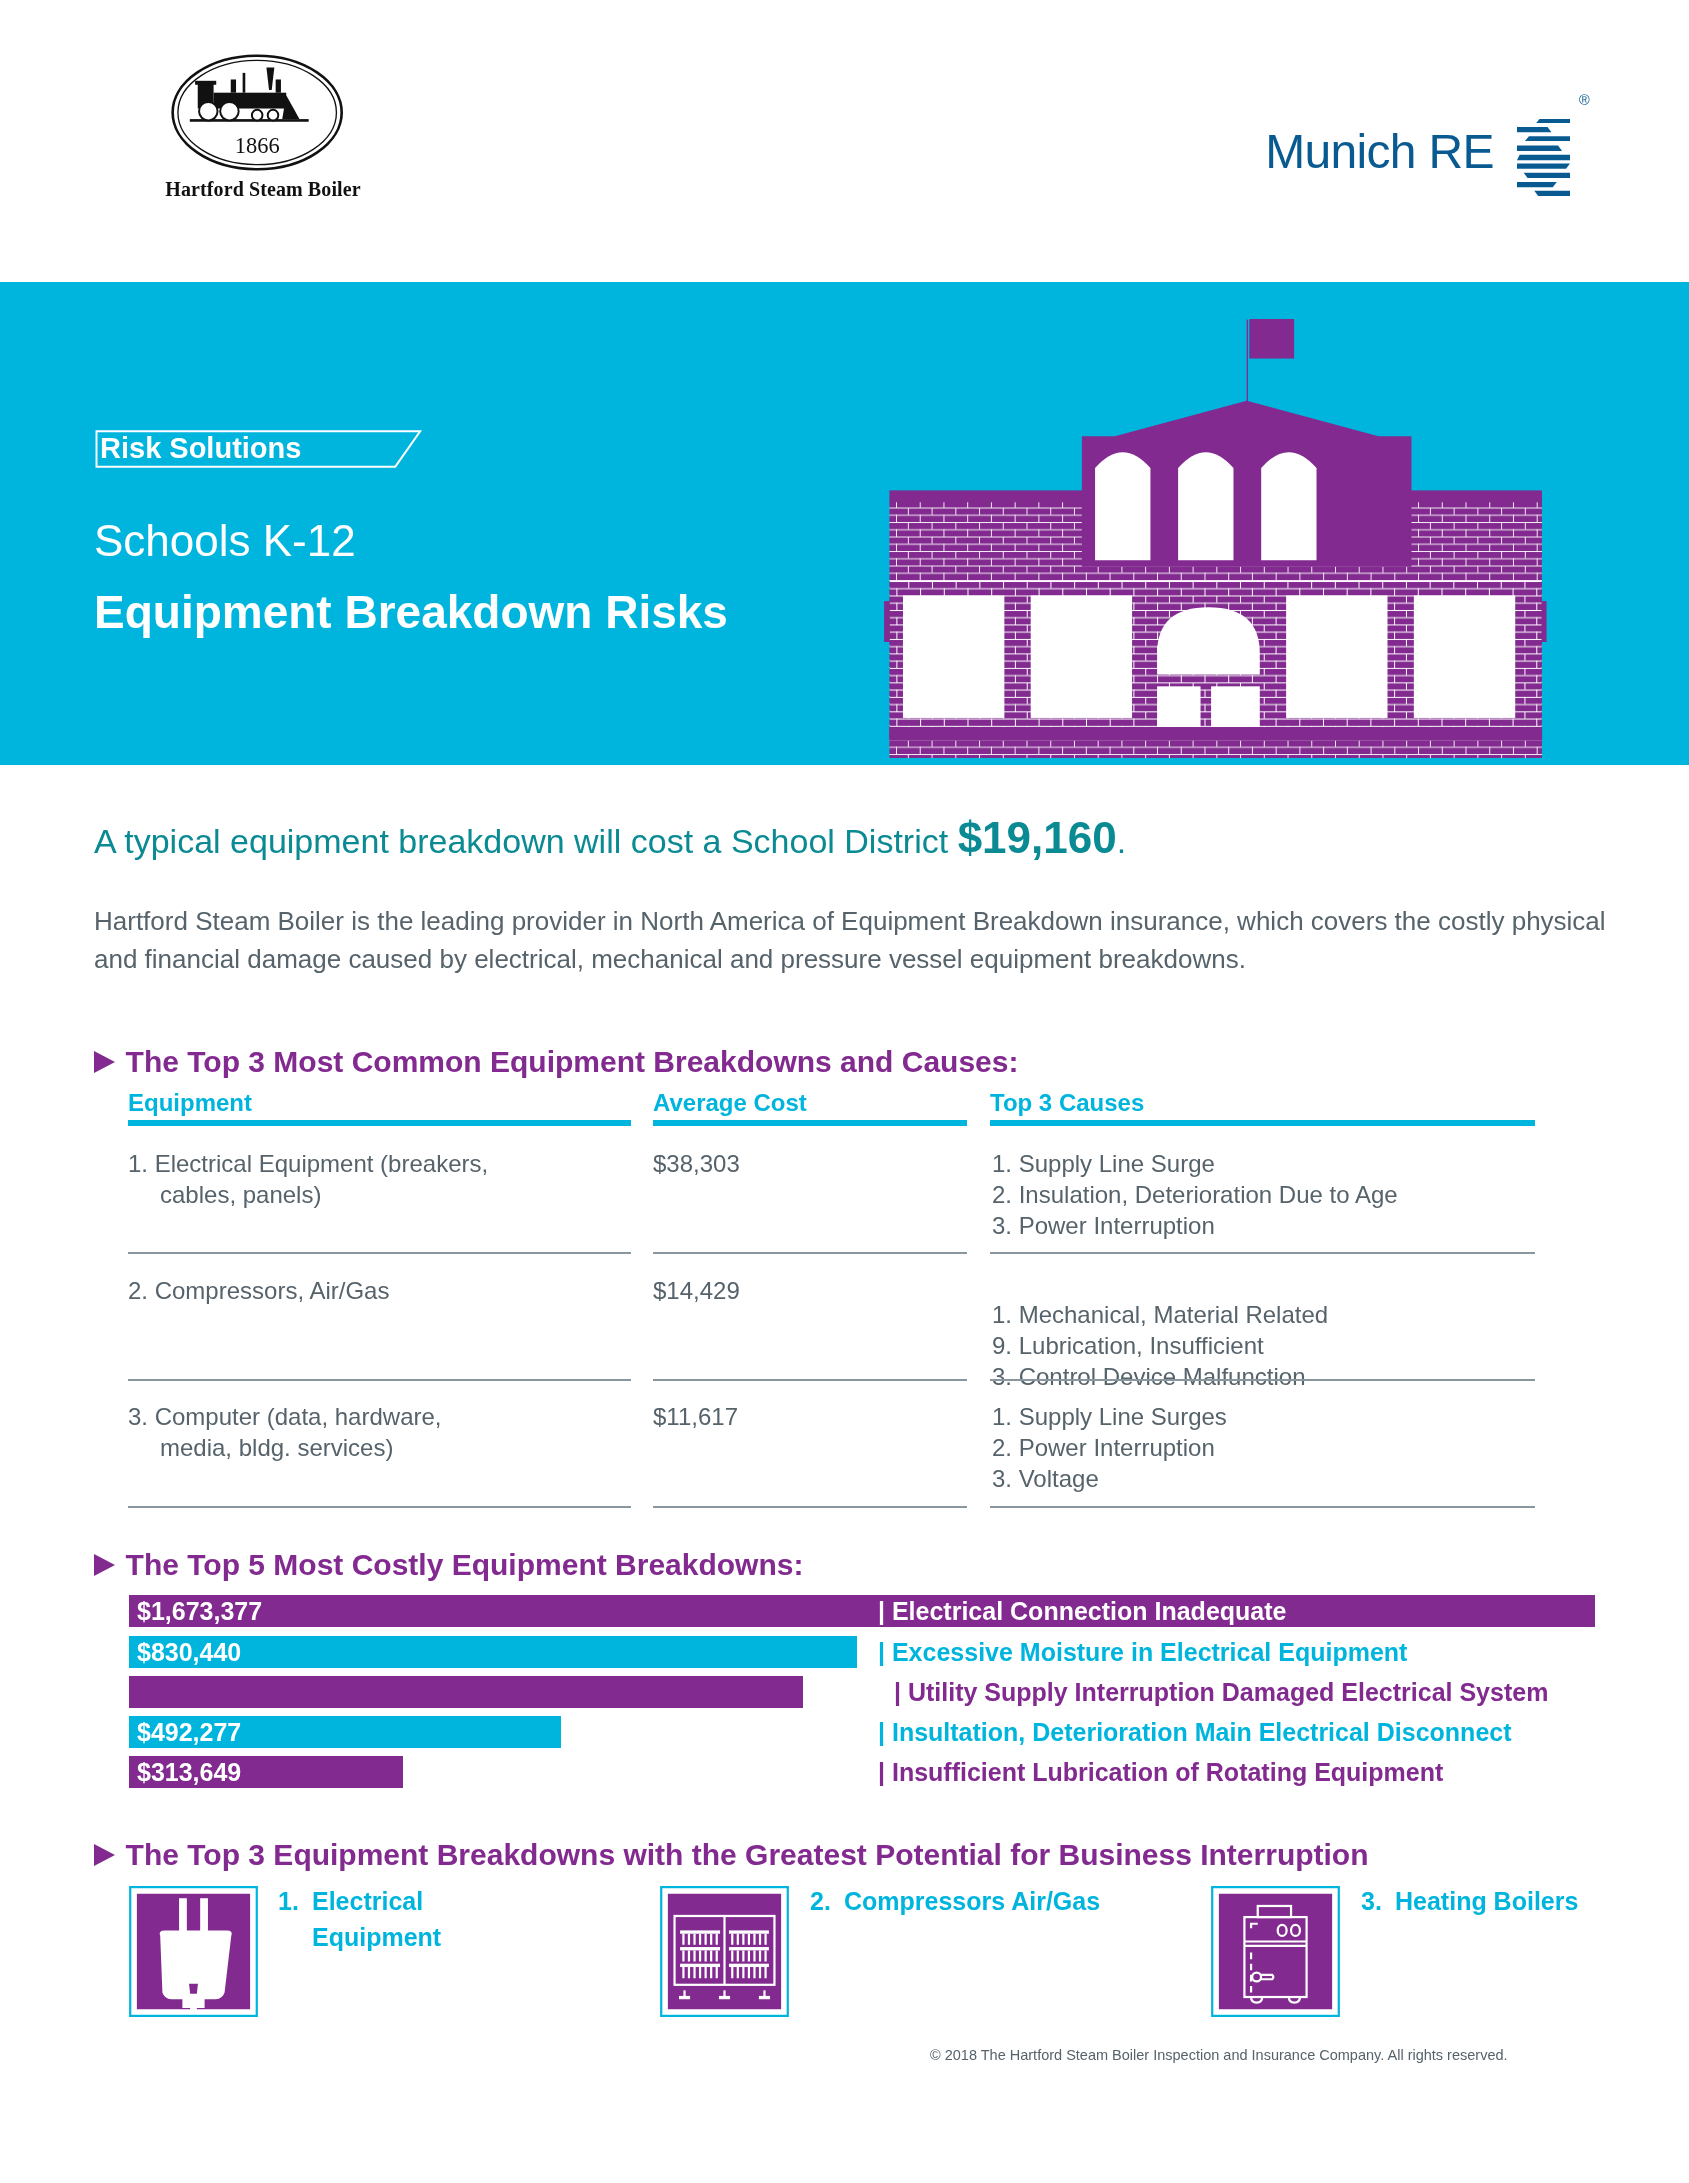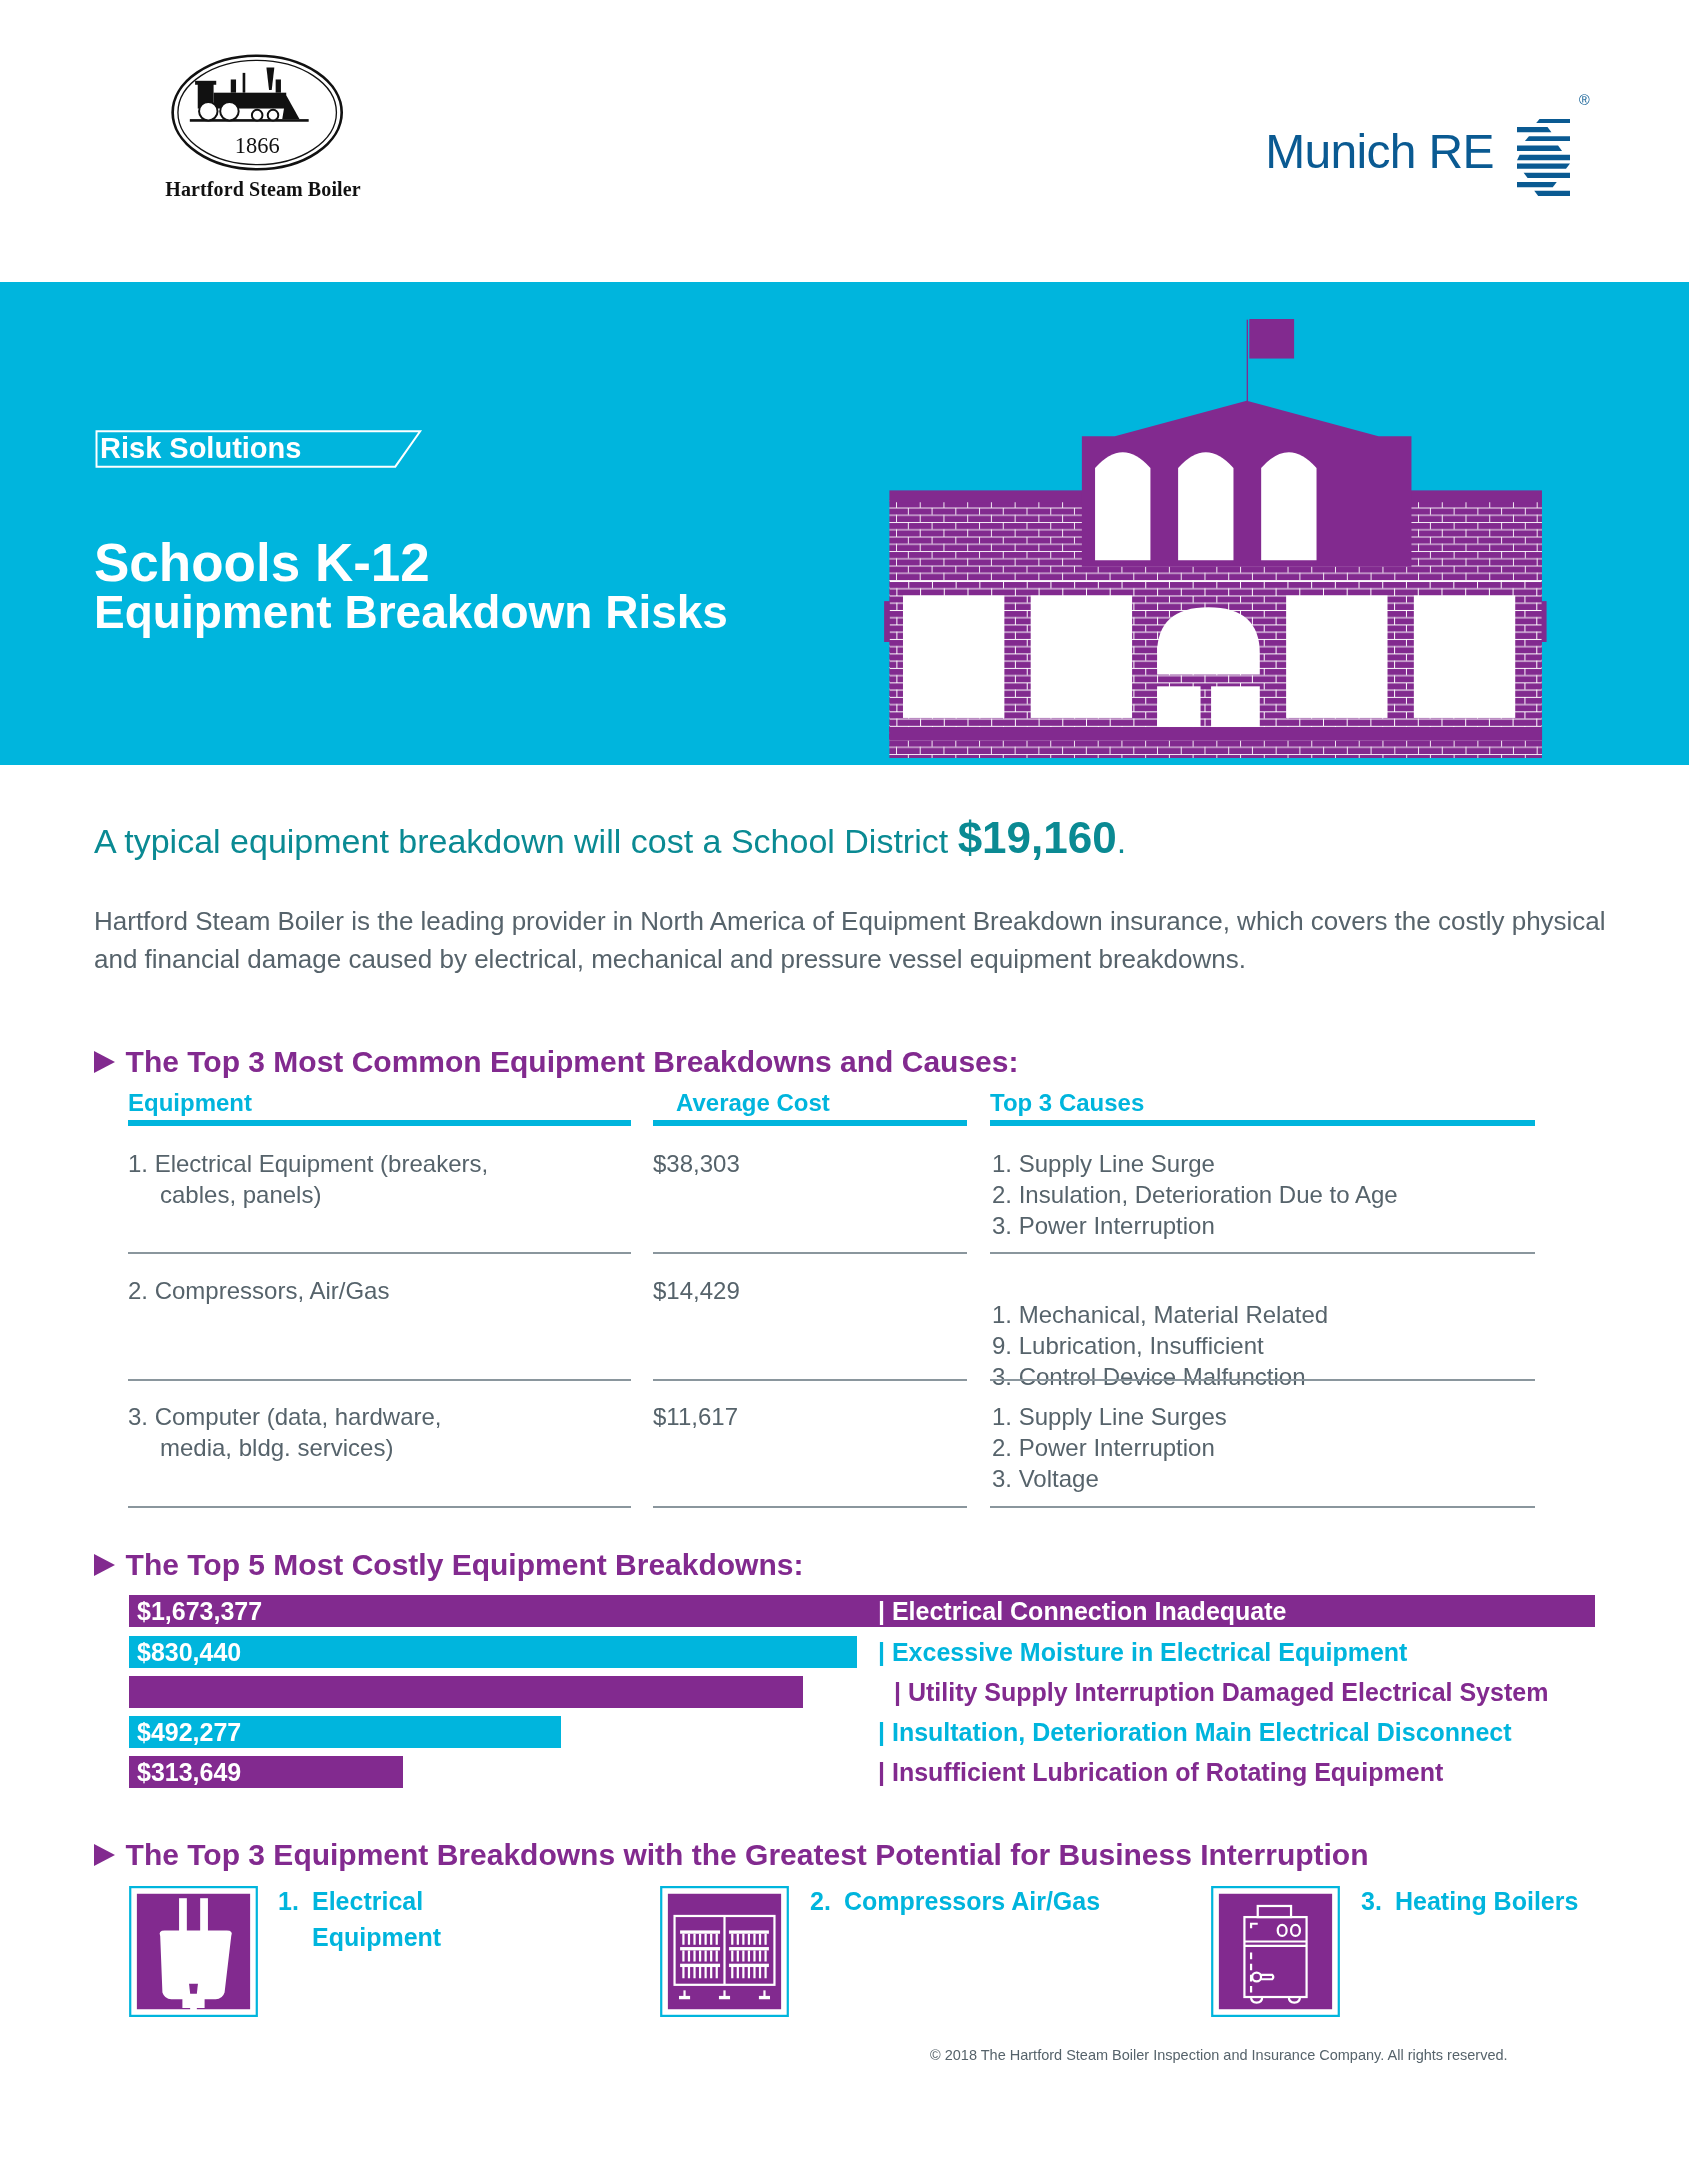--- a/index.html
+++ b/index.html
@@ -13,21 +13,21 @@
   #hsb-name { left: 0; top: 125px; width: 238px; text-align: center; font-family: "Liberation Serif", serif; font-weight: bold; font-size: 20px; color: #111; letter-spacing: 0.1px; }
   #munich-logo { left: 1260px; top: 91px; width: 356px; height: 86px; }
   #munich-text { left: 5.3px; top: 33px; font-size: 48px; color: #0a5a92; font-weight: normal; letter-spacing: -0.7px; }
   #munich-mark { left: 257px; top: 28px; width: 53px; height: 77px; }
   #munich-reg { left: 319px; top: 1.3px; font-size: 14.5px; color: #0a5a92; }
 
   
   #banner { left: 0; top: 282px; width: 1689px; height: 483px; background: #00b5dd; }
   #risk-tag { left: 94px; top: 430px; width: 330px; height: 38px; }
   #risk-tag-label { left: 100px; top: 432px; font-size: 29px; color: #fff; font-weight: bold; }
-  #title-1 { left: 94px; top: 516px; font-size: 53px; color: #fff; font-weight: bold; margin-top: 16px; }
+  #title-1 { left: 94px; top: 516px; font-size: 44px; color: #fff; font-weight: normal; }
   #title-2 { left: 94px; top: 585px; font-size: 46px; color: #fff; font-weight: bold; }
   #school-ill { left: 884px; top: 290px; width: 666px; height: 468px; }
 
   
   #headline { left: 94px; top: 813px; font-size: 34px; color: #0a8a93; white-space: nowrap; }
   #headline-amount { font-size: 44px; font-weight: bold; color: #0a8a93; }
   #intro { left: 94px; top: 902px; width: 1518px; font-size: 26px; line-height: 38px; color: #56636b; }
 
   
   .sec-head { position: absolute; left: 94px; font-size: 30px; font-weight: bold; color: #822a8f; white-space: nowrap; display: flex; align-items: center; }
@@ -175,21 +175,21 @@
 
 <div id="headline" class="abs"><span>A typical equipment breakdown will cost a School District </span><span id="headline-amount">$19,160</span><span>.</span></div>
 <p id="intro" class="abs">Hartford Steam Boiler is the leading provider in North America of Equipment Breakdown insurance, which covers the costly physical and financial damage caused by electrical, mechanical and pressure vessel equipment breakdowns.</p>
 
 <div class="sec-head" style="top:1045px;">
   <span class="tri"></span>
   <span>The Top 3 Most Common Equipment Breakdowns and Causes:</span>
 </div>
 
 <div class="th" style="left:128px;">Equipment</div>
-<div class="th" style="left:676px;">Average Cost</div>
+<div class="th" style="left:653px;">Average Cost</div>
 <div class="th" style="left:990px;">Top 3 Causes</div>
 <div class="th-rule" style="left:128px; width:503px;"></div>
 <div class="th-rule" style="left:653px; width:314px;"></div>
 <div class="th-rule" style="left:990px; width:545px;"></div>
 
 <div class="cell" style="left:128px; top:1148px;">
   <div>1.  Electrical Equipment (breakers,</div>
   <div style="padding-left:32px;">cables, panels)</div>
 </div>
 <div class="cell" style="left:653px; top:1148px;">$38,303</div>

